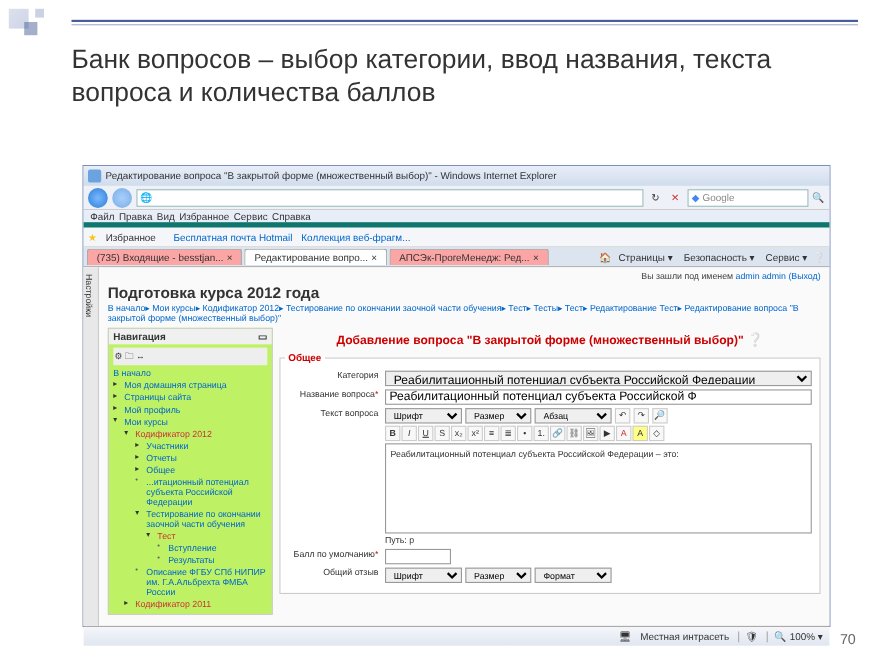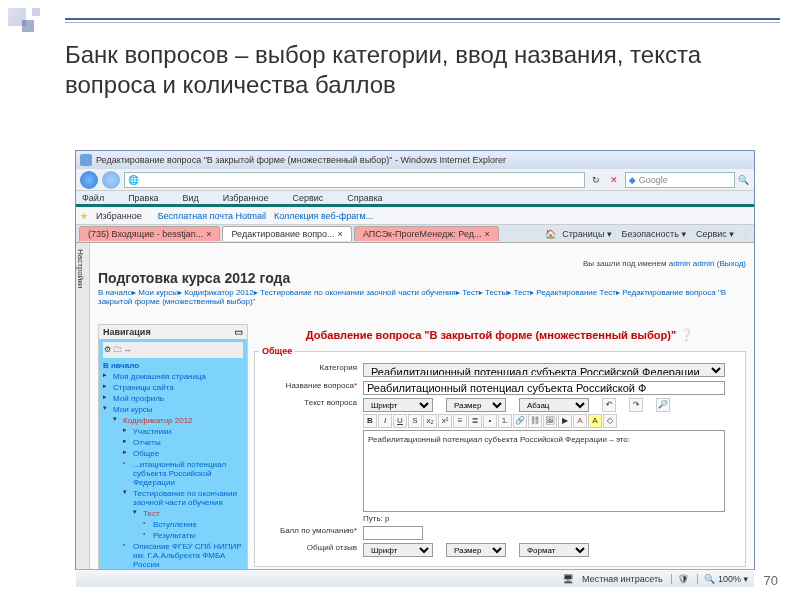--- a/index.html
+++ b/index.html
@@ -12,54 +12,54 @@
 .hr2{position:absolute;top:22px;left:65px;right:20px;height:1px;background:#4a5f9a;opacity:.5}
 .slide-title{position:absolute;top:40px;left:65px;right:40px;font-size:24px;color:#333;line-height:1.25}
 .page-num{position:absolute;bottom:12px;right:22px;font-size:13px;color:#666}
 .ie{position:absolute;top:150px;left:75px;width:680px;height:420px;border:1px solid #7a8fbb;background:#fff;font-size:9px;color:#333}
 .ie-title{height:18px;background:linear-gradient(#e8eef8,#d0dcec);display:flex;align-items:center;padding:0 4px;gap:4px}
 .ie-title .favicon{width:12px;height:12px;background:#6aa3e0;border-radius:2px}
 .ie-nav{height:22px;background:#eef2f8;display:flex;align-items:center;padding:0 4px;gap:4px;border-bottom:1px solid #ccc}
 .rbtn{width:18px;height:18px;border-radius:50%;background:radial-gradient(#79b8ff,#2d7dd6);display:inline-block}
 .addr{flex:1;height:16px;background:#fff;border:1px solid #9bb;padding:1px 3px;display:flex;align-items:center;white-space:nowrap;overflow:hidden}
 .srch{width:110px;height:16px;background:#fff;border:1px solid #9bb;padding:1px 3px;display:flex;align-items:center;gap:3px}
-.ie-menu{height:16px;background:#e8eef8;padding:0 6px;display:flex;align-items:center;gap:24px;border-bottom:3px solid #0f766e}
+.ie-menu{height:16px;background:#e8eef8;padding:0 6px;display:flex;align-items:center;gap:4px;border-bottom:5px solid #0f766e}
 .ie-fav{height:18px;background:#f4f6fa;display:flex;align-items:center;padding:0 4px;gap:8px;border-bottom:1px solid #ccc}
 .star{color:#f5c518}
 .ie-tabs{height:18px;background:#dce4ef;display:flex;align-items:center;gap:2px;padding:0 3px;border-bottom:1px solid #aaa}
 .tab{height:15px;padding:1px 8px;background:#fff;border:1px solid #aaa;border-bottom:none;border-radius:3px 3px 0 0;white-space:nowrap;overflow:hidden;display:flex;align-items:center;gap:3px;max-width:145px}
 .tab.inactive{background:#fca5a5}
 .mdl{height:326px;display:flex;background:#fafafa}
 .mdl-vtab{width:14px;background:#e8e8e8;writing-mode:vertical-lr;font-size:8px;padding-top:6px;border-right:1px solid #ccc}
-.mdl-body{flex:1;padding:16px 8px;overflow:hidden}
+.mdl-body{flex:1;padding:4px 8px;overflow:hidden}
 .login-info{text-align:right;font-size:8px;color:#444}
 .login-info a{color:#06c}
 .crs-title{font-size:14px;font-weight:bold;color:#333;margin:2px 0}
-.breadcrumb{font-size:8px;color:#06c;margin-bottom:18px}
+.breadcrumb{font-size:8px;color:#06c;margin-bottom:4px}
 .content-row{display:flex;gap:6px}
 .side{width:150px}
-.navblock{border:1px solid #ccc;background:#7dd3fc;margin-bottom:4px}
+.navblock{border:1px solid #ccc;background:#bef264;margin-bottom:4px}
 .navhead{background:#f0f0f0;padding:2px 4px;font-size:9px;font-weight:bold;display:flex;justify-content:space-between}
 .navbody{padding:3px 4px;font-size:8px}
 .navbody a{color:#06c;text-decoration:none;display:block;padding:1px 0}
 .tree li{list-style:none;padding-left:10px;position:relative}
 .tree li:before{content:"▸";position:absolute;left:0;color:#333;font-size:7px}
 .tree li.open:before{content:"▾"}
 .tree li.dot:before{content:"•";color:#666}
 .main{flex:1}
 .page-h{text-align:center;font-size:11px;font-weight:bold;color:#c00;margin:4px 0}
 .page-h .help{color:#f90;font-size:12px}
 .fieldset{border:1px solid #ccc;padding:4px;background:#fff}
 .legend{font-size:9px;color:#c00;font-weight:bold;padding:0 3px}
-.frow{display:flex;margin:3px 16px;gap:6px}
+.frow{display:flex;margin:3px 3px;gap:6px}
 .flabel{width:82px;text-align:right;font-size:8px;color:#333}
 .flabel .req{color:#c00}
 .finput{flex:1}
 .finput input,.finput select{width:100%;border:1px solid #999;padding:1px 3px;font-size:11px;height:14px}
-.editor-tb{display:flex;gap:13px;align-items:flex-end;margin-bottom:2px}
+.editor-tb{display:flex;gap:3px;align-items:flex-end;margin-bottom:2px}
 .editor-tb select{border:1px solid #999;font-size:8px;height:14px}
 .editor-tb2{display:flex;gap:1px;margin-bottom:2px}
 .tbtn{width:14px;height:14px;border:1px solid #ccc;background:#f8f8f8;font-size:8px;text-align:center;line-height:12px}
 .editor-area{border:1px solid #999;background:#fff;height:82px;padding:4px;font-size:8px}
 .path{font-size:8px;margin-top:2px}
 .statusbar{height:18px;background:linear-gradient(#f4f6fa,#e0e6f0);border-top:1px solid #aaa;display:flex;align-items:center;padding:0 6px;gap:8px;font-size:9px;justify-content:flex-end}
 </style>
 </head>
 <body>
 
@@ -140,21 +140,21 @@
 
       <div class="content-row">
         <div class="side">
           <div class="navblock">
             <div class="navhead">
               <span>Навигация</span>
                 <span>▭</span>
             </div>
             <div class="navbody">
               <div style="background:#eee;padding:1px;margin-bottom:2px">⚙ 🗀 ↔</div>
-              <a style="font-weight:bold">В начало</a>
+              <a style="font-weight:normal">В начало</a>
               <ul class="tree">
                 <li>
                     <a>Моя домашняя страница</a>
                   </li>
                 <li>
                     <a>Страницы сайта</a>
                   </li>
                 <li>
                     <a>Мой профиль</a>
                   </li>

